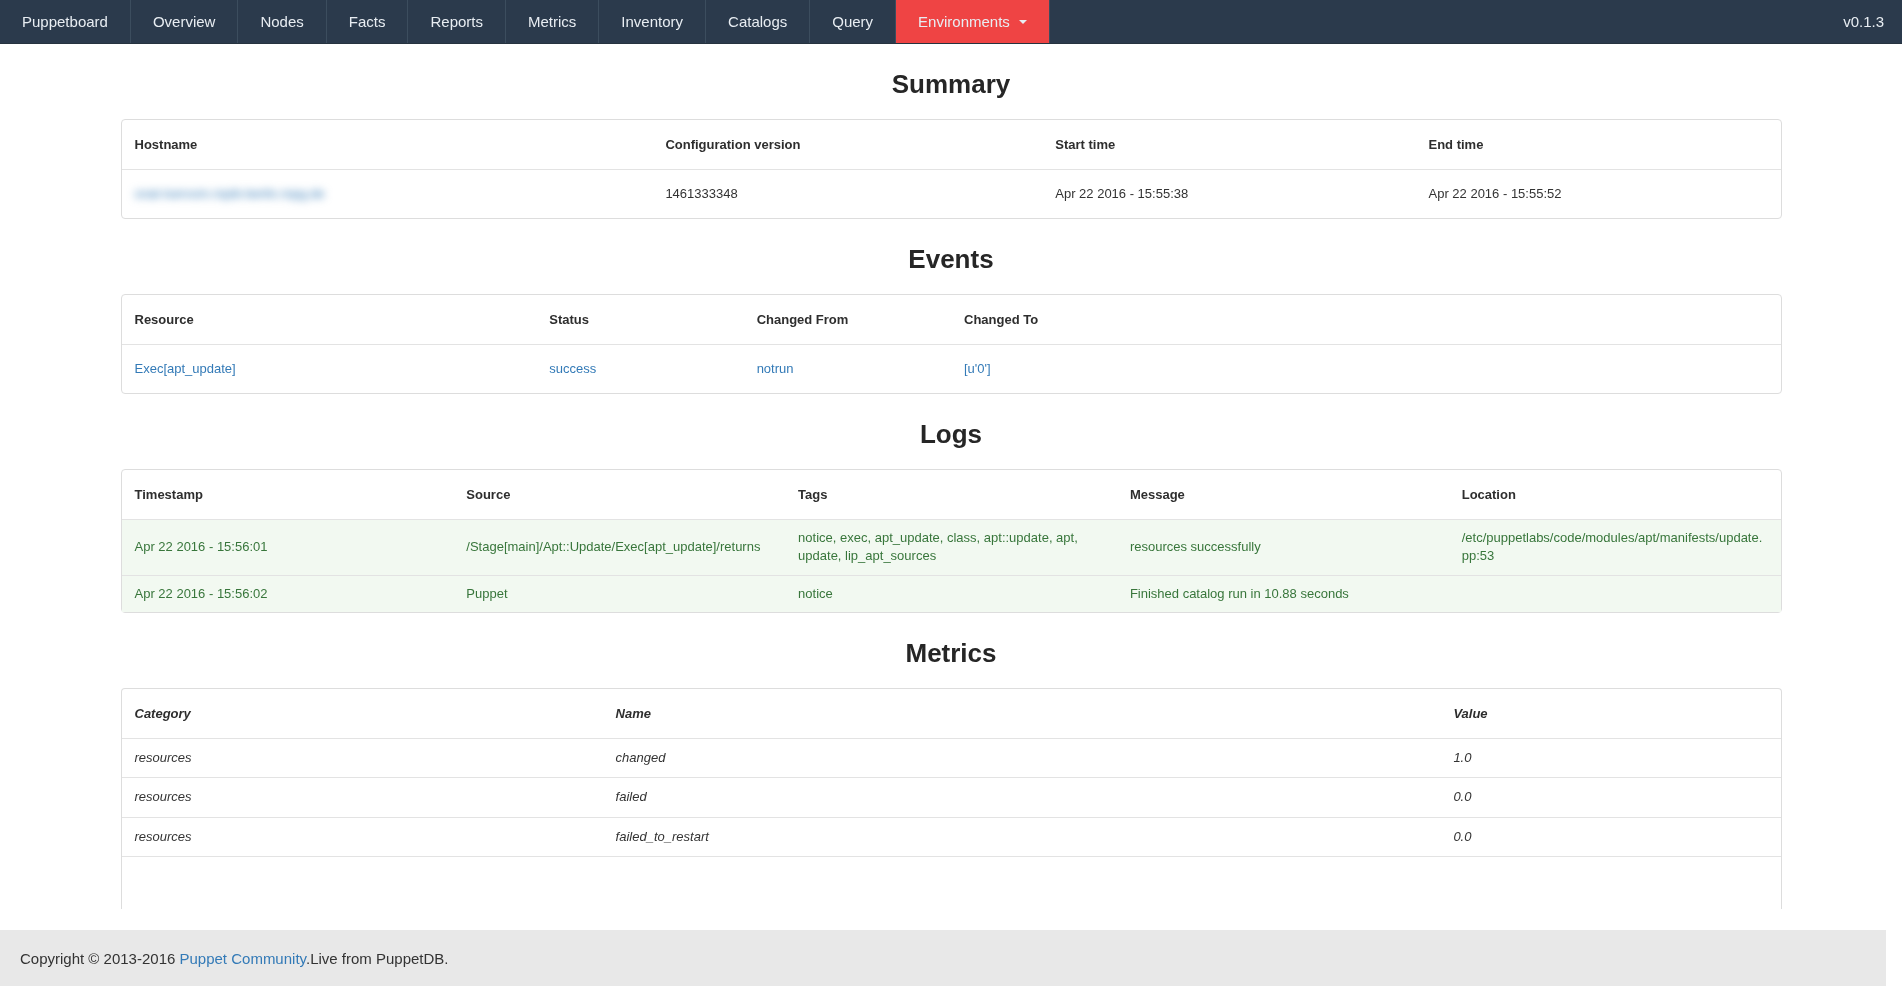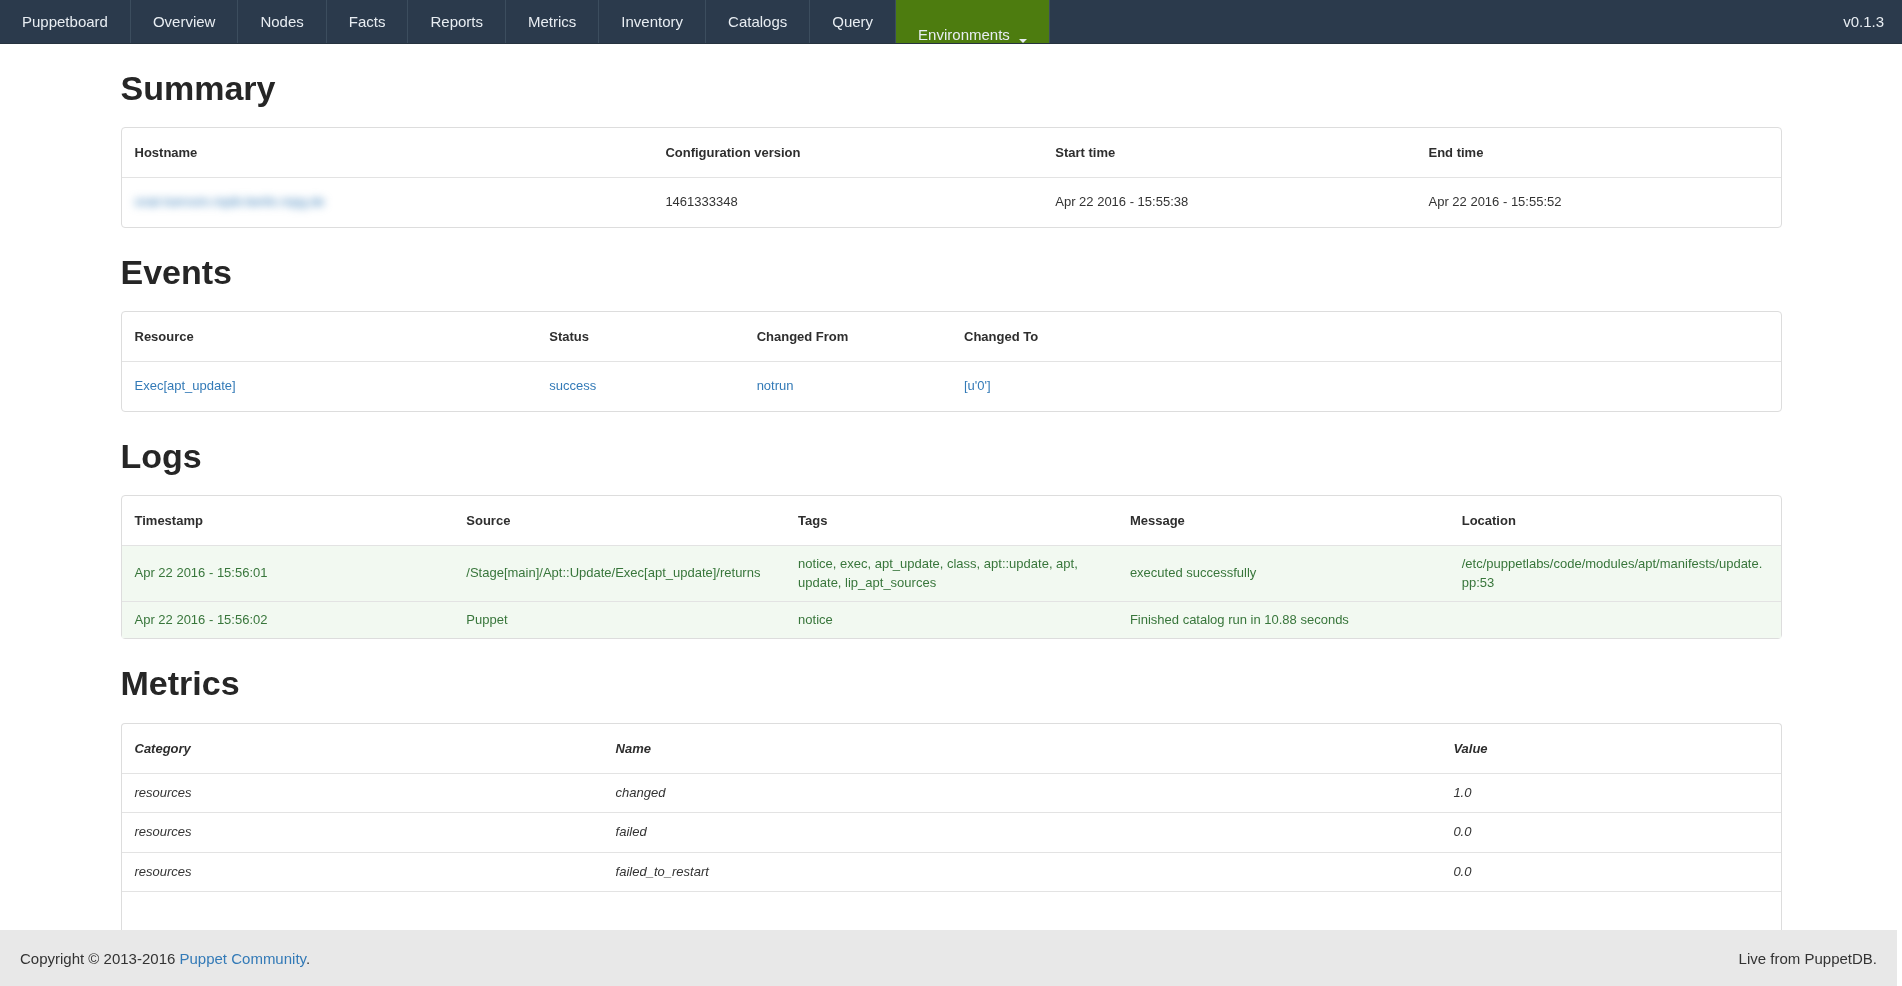--- a/index.html
+++ b/index.html
@@ -28,45 +28,46 @@
   .nav-item {
     display: flex;
     align-items: center;
     padding: 0 22px;
     color: #e8edf2;
     text-decoration: none;
     border-right: 1px solid #3c4d5e;
     white-space: nowrap;
     cursor: pointer;
   }
-  .nav-item.env { background: #4d7c0f; align-items: flex-end; }
+  .nav-item.env { background: #ef4444; }
   .caret {
     display: inline-block;
     width: 0; height: 0;
     margin-left: 9px;
     border-left: 4px solid transparent;
     border-right: 4px solid transparent;
     border-top: 4px solid #e8edf2;
   }
   .nav-version {
     margin-left: auto;
     display: flex;
     align-items: center;
     padding: 4px 18px;
     color: #e8edf2;
   }
 
   
   .content { width: 1661px; margin: 0 auto; }
   h2.section-title {
-    font-size: 34px;
+    font-size: 26px;
     font-weight: 700;
     color: #262626;
     margin: 26px 0 20px 0;
     line-height: 1.1;
+    text-align: center;
   }
   .table-wrap {
     border: 1px solid #ddd;
     border-radius: 4px;
     background: #fff;
   }
   table {
     width: 100%;
     border-collapse: collapse;
     font-size: 13px;
@@ -107,26 +108,25 @@
   .metrics-table tbody td { padding: 10px 13px; }
   .metrics-table tr.cut-row > td {
     height: 52px;
     border-bottom: none;
     background: #fff;
   }
 
   
   .footer {
     position: absolute;
-    left: 0; right: 5px; bottom: 0;
+    left: 0; right: 16px; bottom: 0;
     height: 56px;
     background: #e8e8e8;
     display: flex;
     align-items: center;
-    justify-content: space-between;
     padding: 0 20px;
     font-size: 15px;
     color: #333;
     z-index: 5;
   }
 </style>
 </head>
 <body>
 
 <nav class="navbar">
@@ -221,21 +221,21 @@
           <th>Tags</th>
           <th>Message</th>
           <th>Location</th>
         </tr>
       </thead>
       <tbody>
         <tr>
           <td>Apr 22 2016 - 15:56:01</td>
           <td>/Stage[main]/Apt::Update/Exec[apt_update]/returns</td>
           <td>notice, exec, apt_update, class, apt::update, apt, update, lip_apt_sources</td>
-          <td>executed successfully</td>
+          <td>resources successfully</td>
           <td>/etc/puppetlabs/code/modules/apt/manifests/update.pp:53</td>
         </tr>
         <tr>
           <td>Apr 22 2016 - 15:56:02</td>
           <td>Puppet</td>
           <td>notice</td>
           <td>Finished catalog run in 10.88 seconds</td>
           <td></td>
         </tr>
       </tbody>

